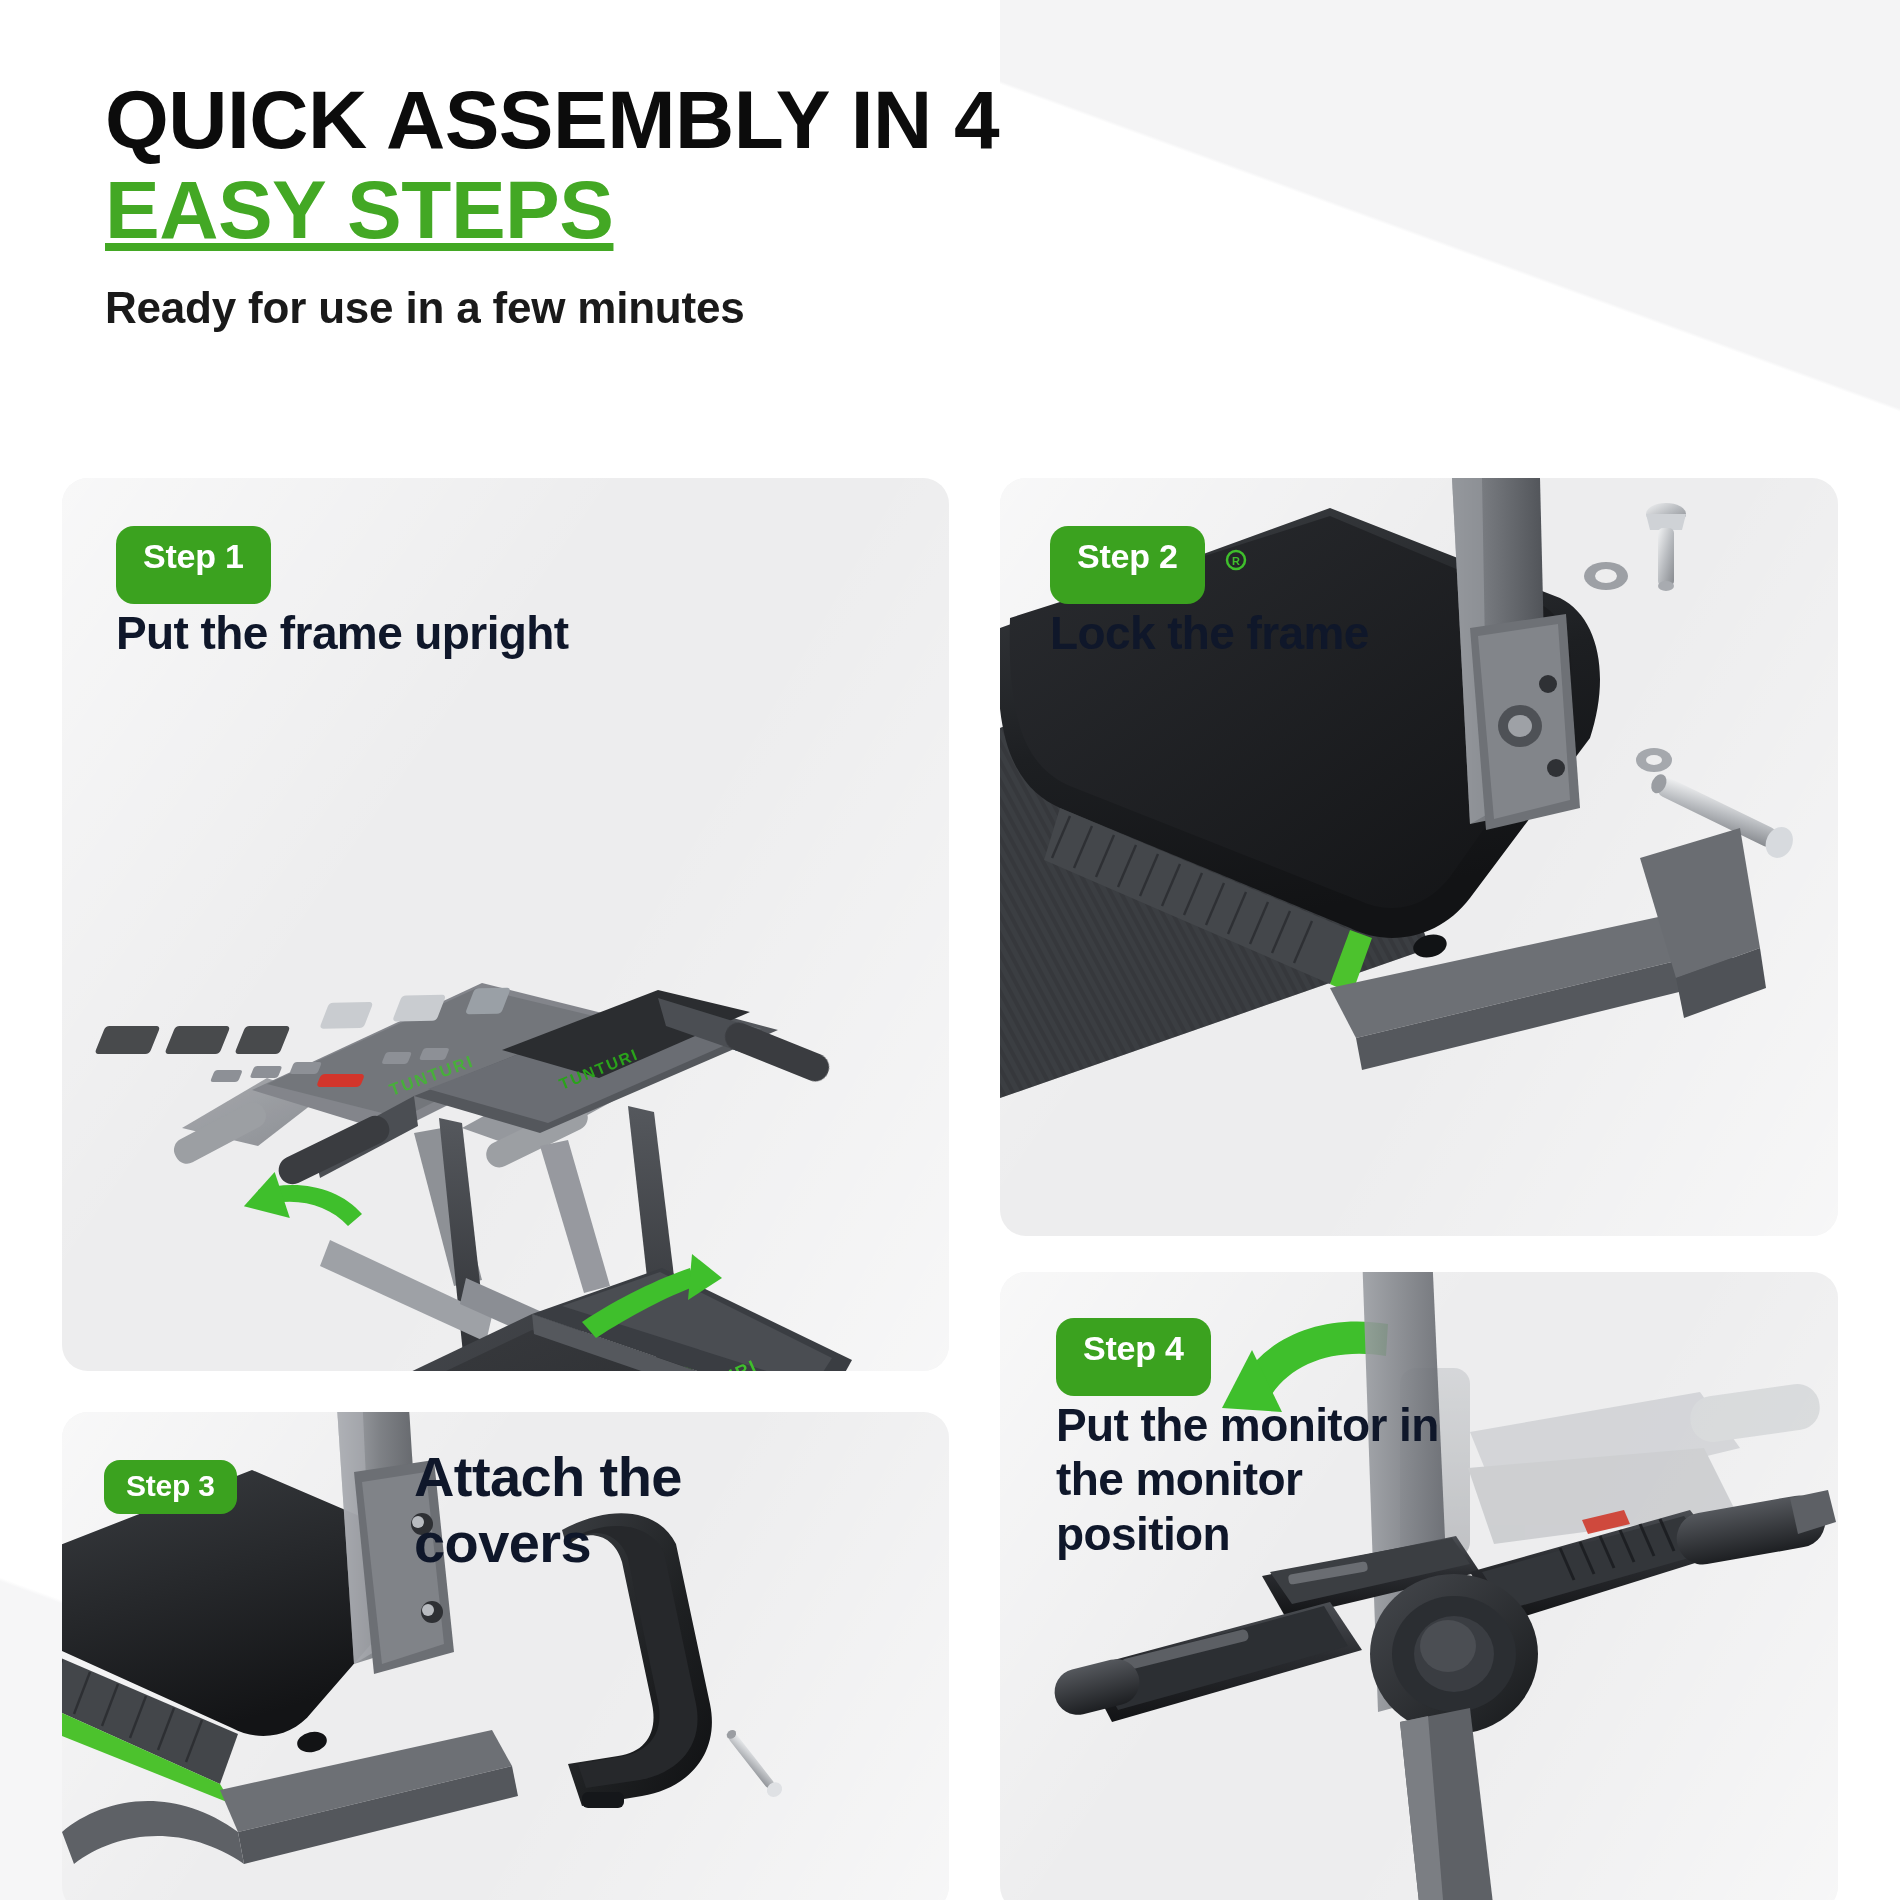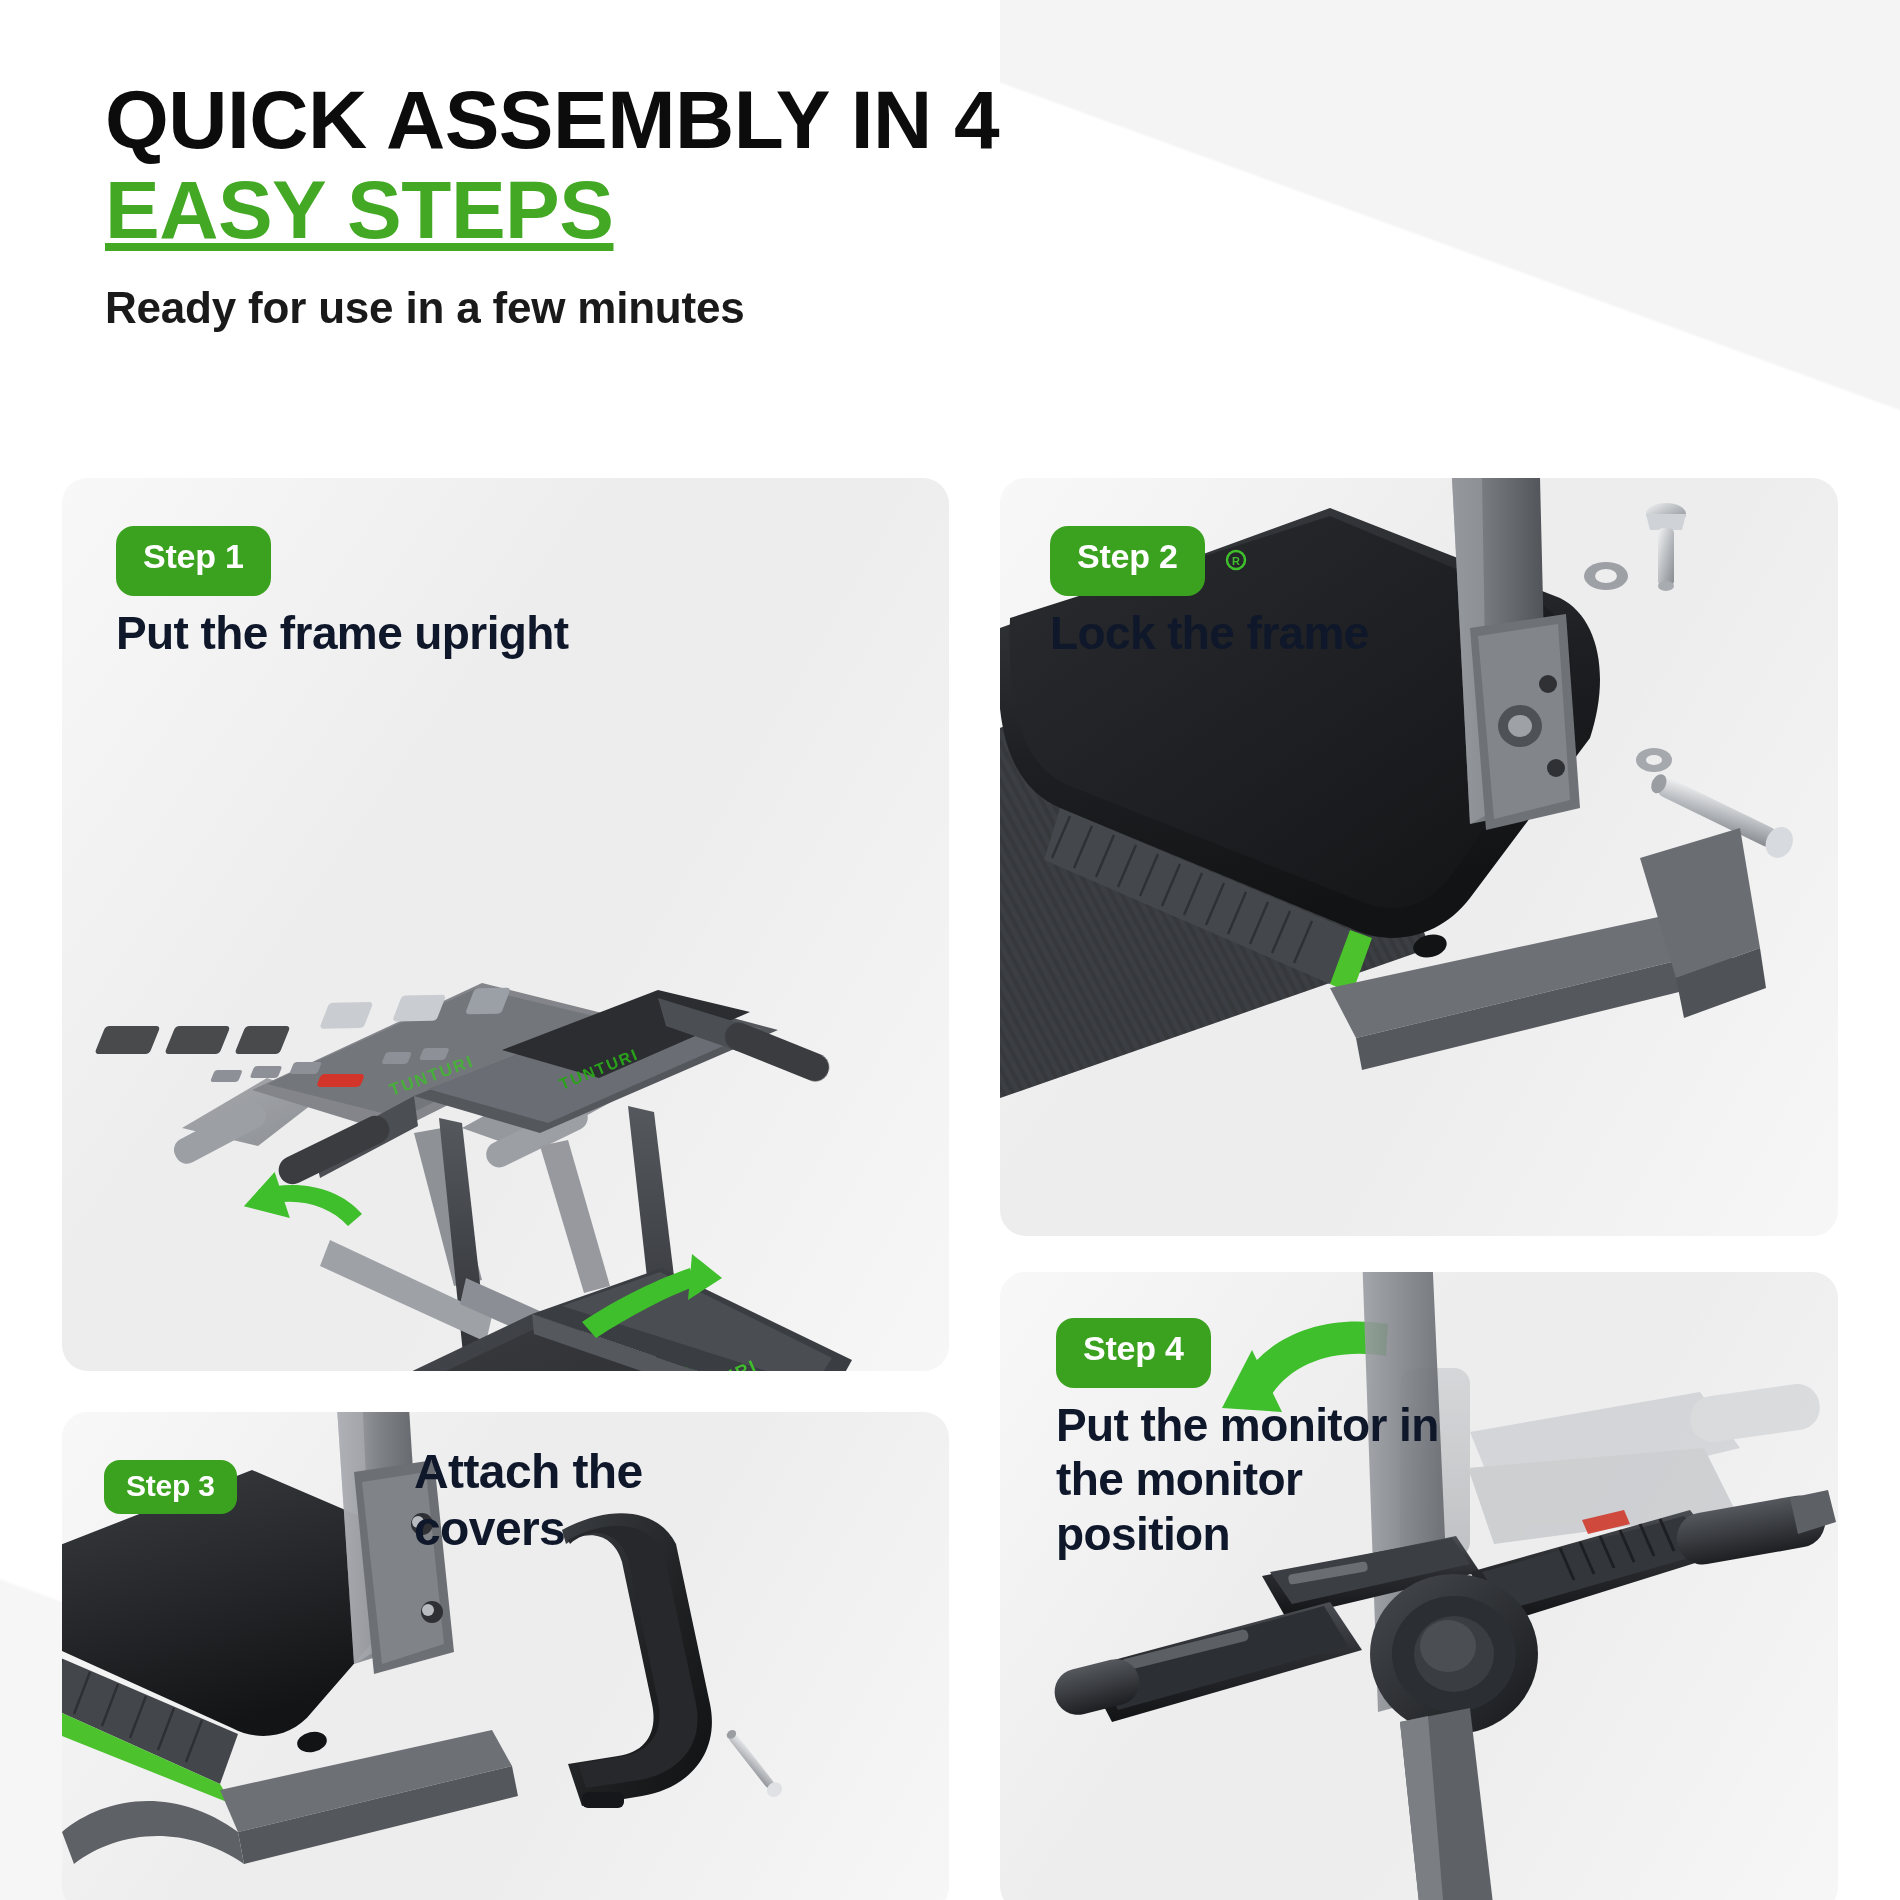--- a/index.html
+++ b/index.html
@@ -63,40 +63,40 @@
     pointer-events: none;
   }
 
   .badge {
     position: absolute;
     display: inline-flex; align-items: center; justify-content: center;
     background: #3ba21f;
     color: #ffffff;
     border-radius: 18px;
     font-size: 34px; font-weight: 700;
-    padding: 11px 27px 20px 27px;
+    padding: 11px 27px 28px 27px;
     letter-spacing: -0.2px;
     z-index: 6;
   }
   .card-title {
     position: absolute;
     font-size: 46px; font-weight: 700; color: #0f172a;
     letter-spacing: -0.6px; line-height: 1.18;
     z-index: 6;
   }
 
   
   .c1-badge { left: 54px;  top: 48px; }
   .c1-title { left: 54px;  top: 128px; }
   
   .c2-badge { left: 50px;  top: 48px; }
   .c2-title { left: 50px;  top: 128px; }
   
   .c3-badge { left: 42px;  top: 48px; font-size: 30px; padding: 9px 22px 11px 22px; border-radius: 16px;}
-  .c3-title { left: 352px; top: 32px; font-size: 48px; width: 330px;}
+  .c3-title { left: 352px; top: 32px; font-size: 56px; width: 330px;}
   
   .c4-badge { left: 56px;  top: 46px; }
   .c4-title { left: 56px;  top: 126px; width: 400px; }
 
   
   .art { position: absolute; inset: 0; z-index: 2; }
   .art svg { display:block; width: 100%; height: 100%; }
 
   .arrow-green { fill: #3fbf2c; }
 </style>

